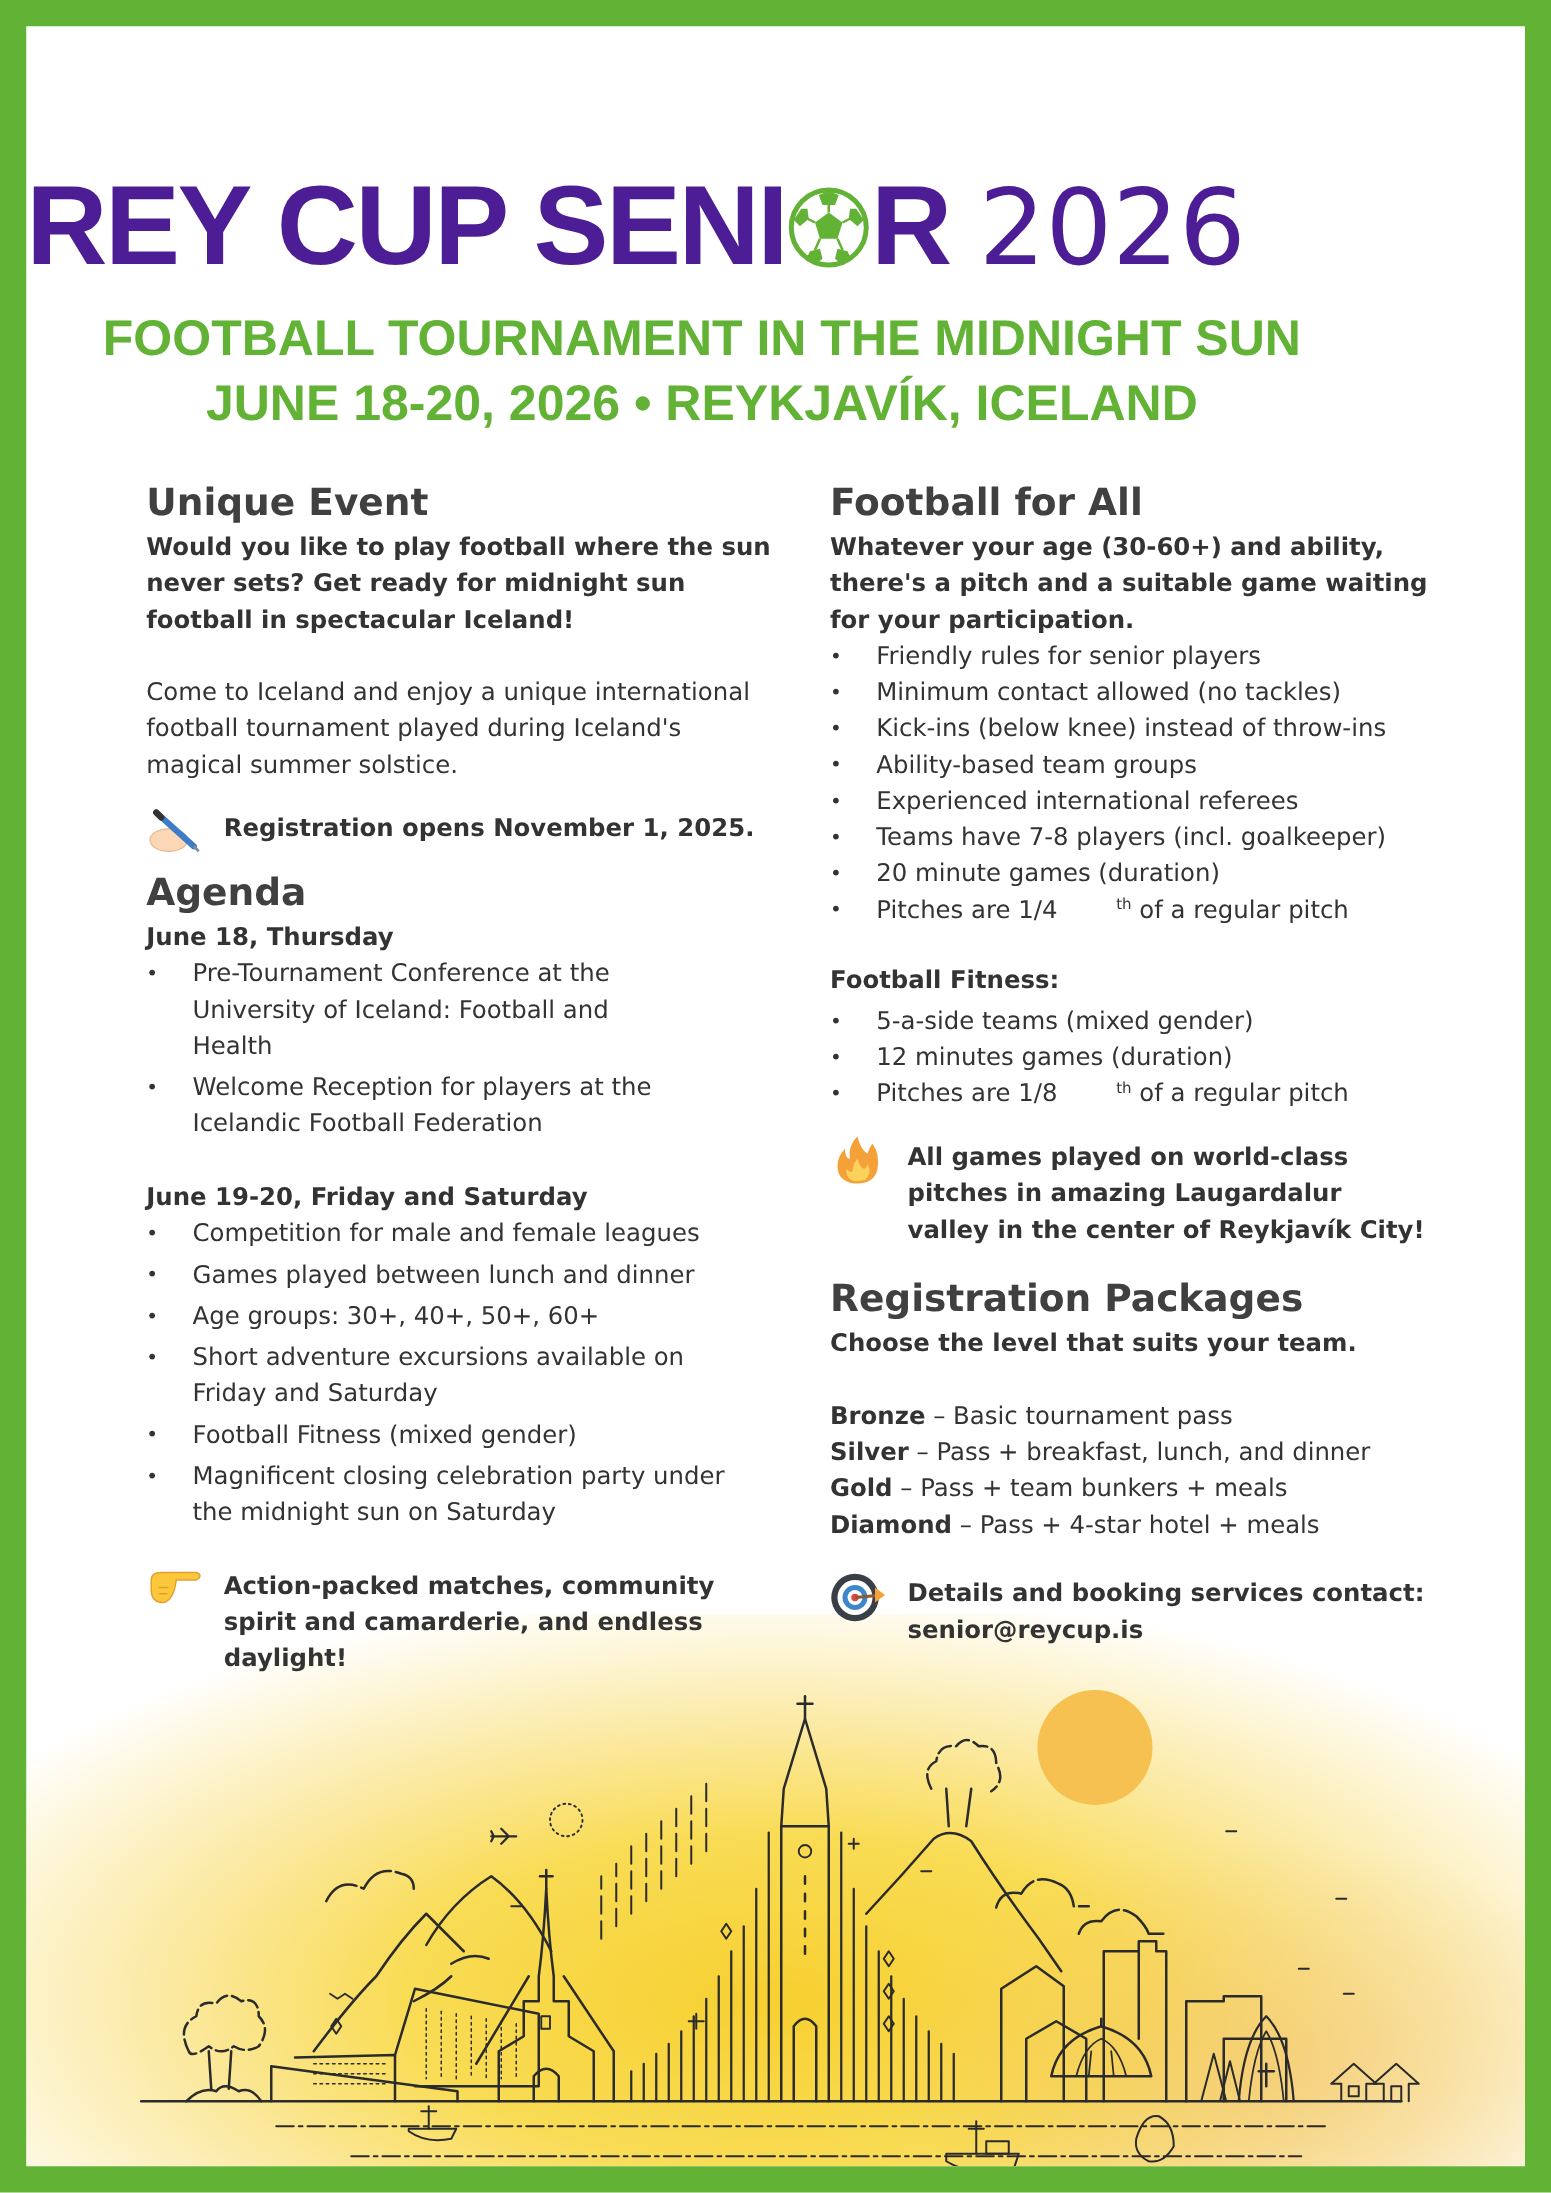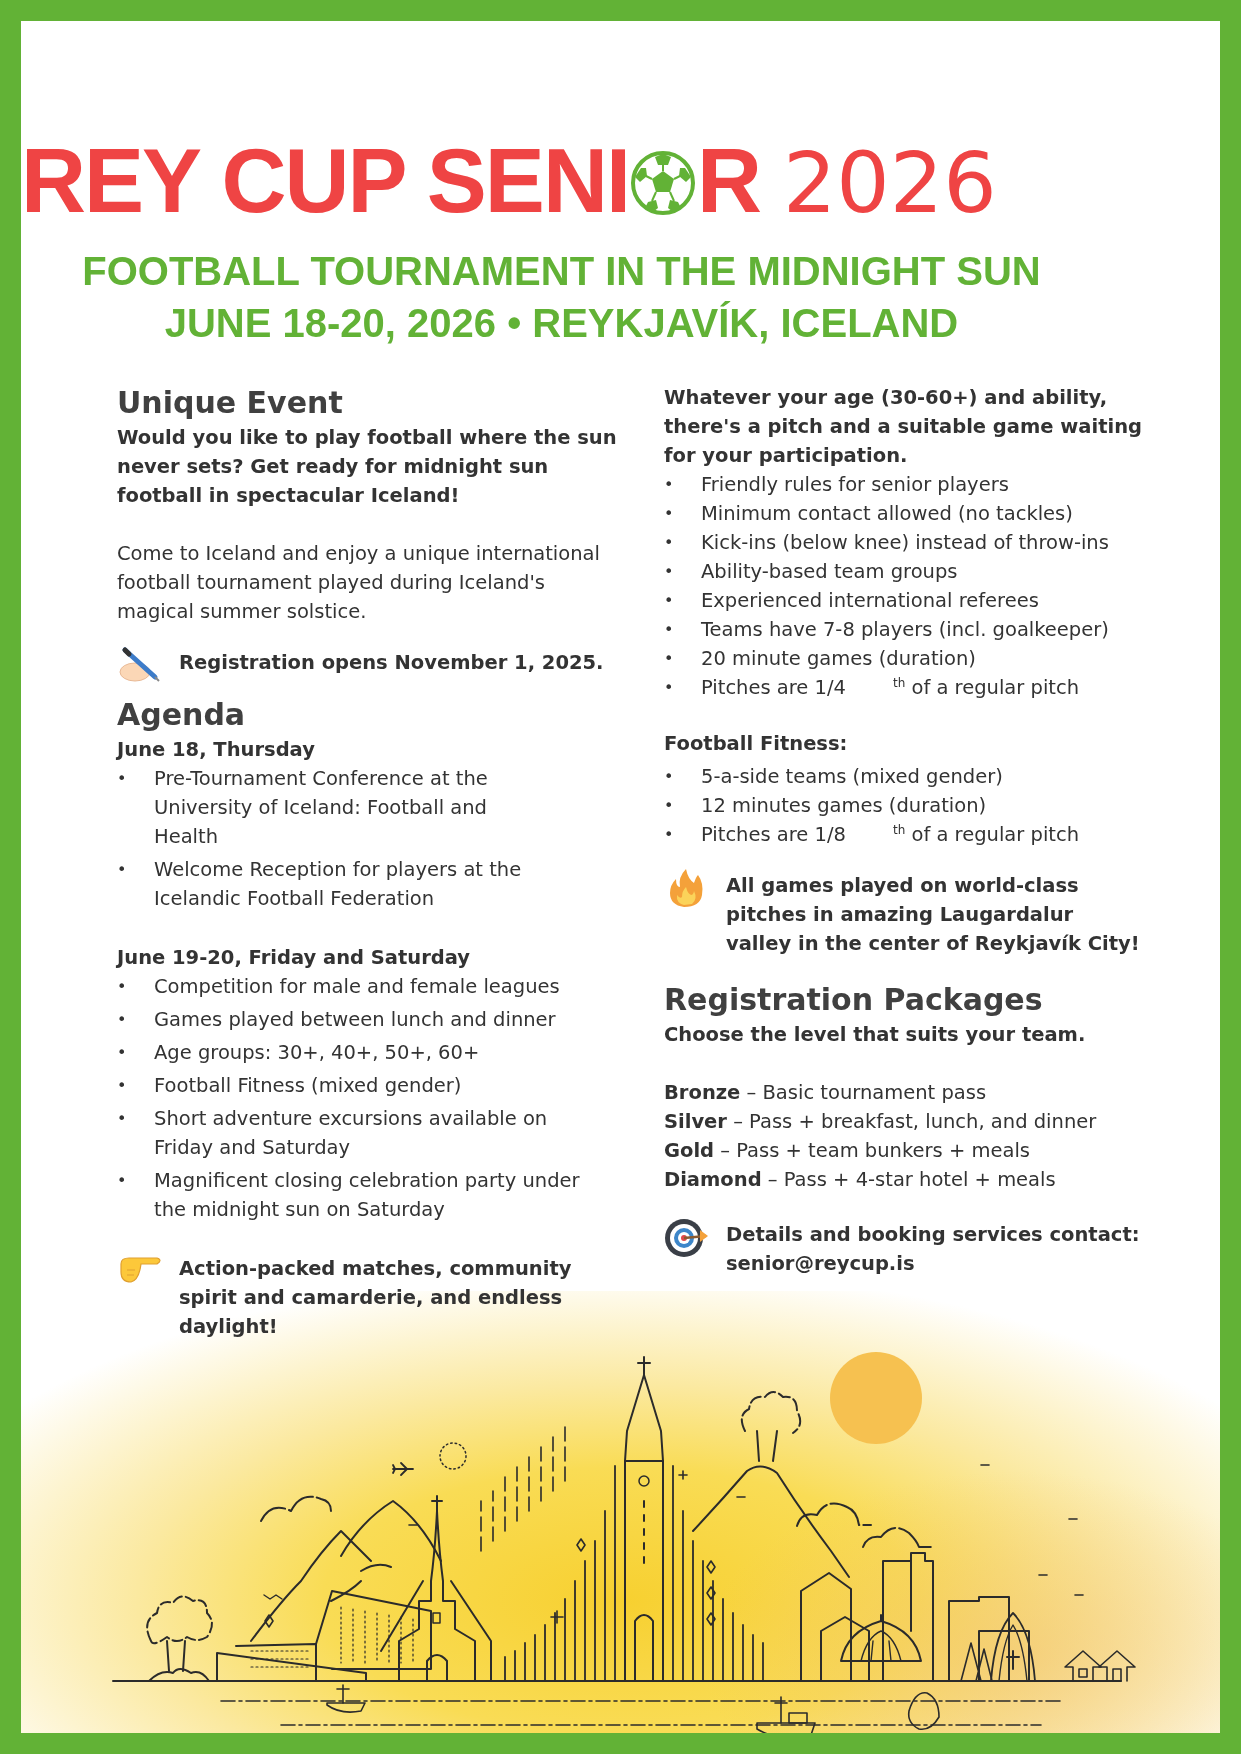--- a/index.html
+++ b/index.html
@@ -3,21 +3,21 @@
 <meta charset="utf-8">
 <style>
   html, body { margin:0; padding:0; }
   body { width:1241px; height:1754px; background:#62b236; position:relative; overflow:hidden;
          font-family:"DejaVu Sans", sans-serif; color:#333333; }
   .page { position:absolute; left:21px; top:21px; width:1199px; height:1712px; background:#ffffff; overflow:hidden; }
   .glow { position:absolute; left:0; top:1270px; width:1199px; height:442px;
           background: radial-gradient(ellipse 62% 75% at 50% 70%, #f7d030 0%, #f9dc55 40%, #fbe9a0 65%, rgba(255,255,255,0) 100%); }
   .glow2 { position:absolute; left:680px; top:1450px; width:520px; height:262px;
            background: radial-gradient(ellipse 60% 70% at 60% 70%, rgba(240,190,110,0.55) 0%, rgba(255,255,255,0) 100%); }
-  .title { position:absolute; left:0; top:110px; width:974px; text-align:center; color:#ef4444;
+  .title { position:absolute; left:0; top:110px; width:974px; text-align:center; color:#4c1d95;
            font-family:"Liberation Sans", sans-serif; font-size:90px; line-height:100px; letter-spacing:-2px; white-space:nowrap; }
   .title .bold { font-weight:bold; }
   .title .thin { font-weight:normal; font-family:"DejaVu Sans", sans-serif; letter-spacing:0; font-size:84px; }
   .ball { display:inline-block; width:66px; height:66px; vertical-align:-4px; margin:0 1px; }
   .subtitle { position:absolute; left:0; width:1081px; text-align:center; color:#62b236;
               font-family:"Liberation Sans", sans-serif; font-weight:bold; font-size:40px; line-height:46px; white-space:nowrap; }
   .sub1 { top:227px; }
   .sub2 { top:279px; }
   .col { position:absolute; top:362px; }
   .col.left { left:96px; width:500px; }
@@ -91,39 +91,40 @@
       <ul class="spaced">
         <li style="padding-right:80px">Pre-Tournament Conference at the University of Iceland: Football and Health</li>
         <li style="padding-right:40px">Welcome Reception for players at the Icelandic Football Federation</li>
       </ul>
       <div style="height:26px"></div>
       <p class="b">June 19-20, Friday and Saturday</p>
       <ul class="spaced">
         <li>Competition for male and female leagues</li>
         <li>Games played between lunch and dinner</li>
         <li>Age groups: 30+, 40+, 50+, 60+</li>
+        <li style="padding-right:60px">Short adventure excursions available on Friday and Saturday</li>
         <li>Football Fitness (mixed gender)</li>
-        <li style="padding-right:60px">Short adventure excursions available on Friday and Saturday</li>
         <li style="padding-right:10px">Magnificent closing celebration party under the midnight sun on Saturday</li>
       </ul>
       <div style="height:26px"></div>
       <div class="note" style="padding-right:40px">
         <span class="ico">
           <svg width="48" height="40" viewBox="0 0 48 40">
             <path d="M4 14 Q4 8 12 8 L40 8 Q46 10 40 14 L24 14 Q22 30 14 32 Q4 32 4 22 Z" fill="#fcc83a" stroke="#e0a030" stroke-width="1.2"></path>
             <path d="M10 20 L18 20 M10 25 L17 25" stroke="#e0a030" stroke-width="1.2"></path>
           </svg>
         </span>
         <span>Action-packed matches, community spirit and camarderie, and endless daylight!</span>
       </div>
     </section>
   </div>
 
   <div class="col right">
     <section>
+      <h2>Football for All</h2>
       <p class="b">Whatever your age (30-60+) and ability, there's a pitch and a suitable game waiting for your participation.</p>
       <ul>
         <li>Friendly rules for senior players</li>
         <li>Minimum contact allowed (no tackles)</li>
         <li>Kick-ins (below knee) instead of throw-ins</li>
         <li>Ability-based team groups</li>
         <li>Experienced international referees</li>
         <li>Teams have 7-8 players (incl. goalkeeper)</li>
         <li>20 minute games (duration)</li>
         <li><span>Pitches are 1/4</span><sup>th</sup><span> of a regular pitch</span></li>

